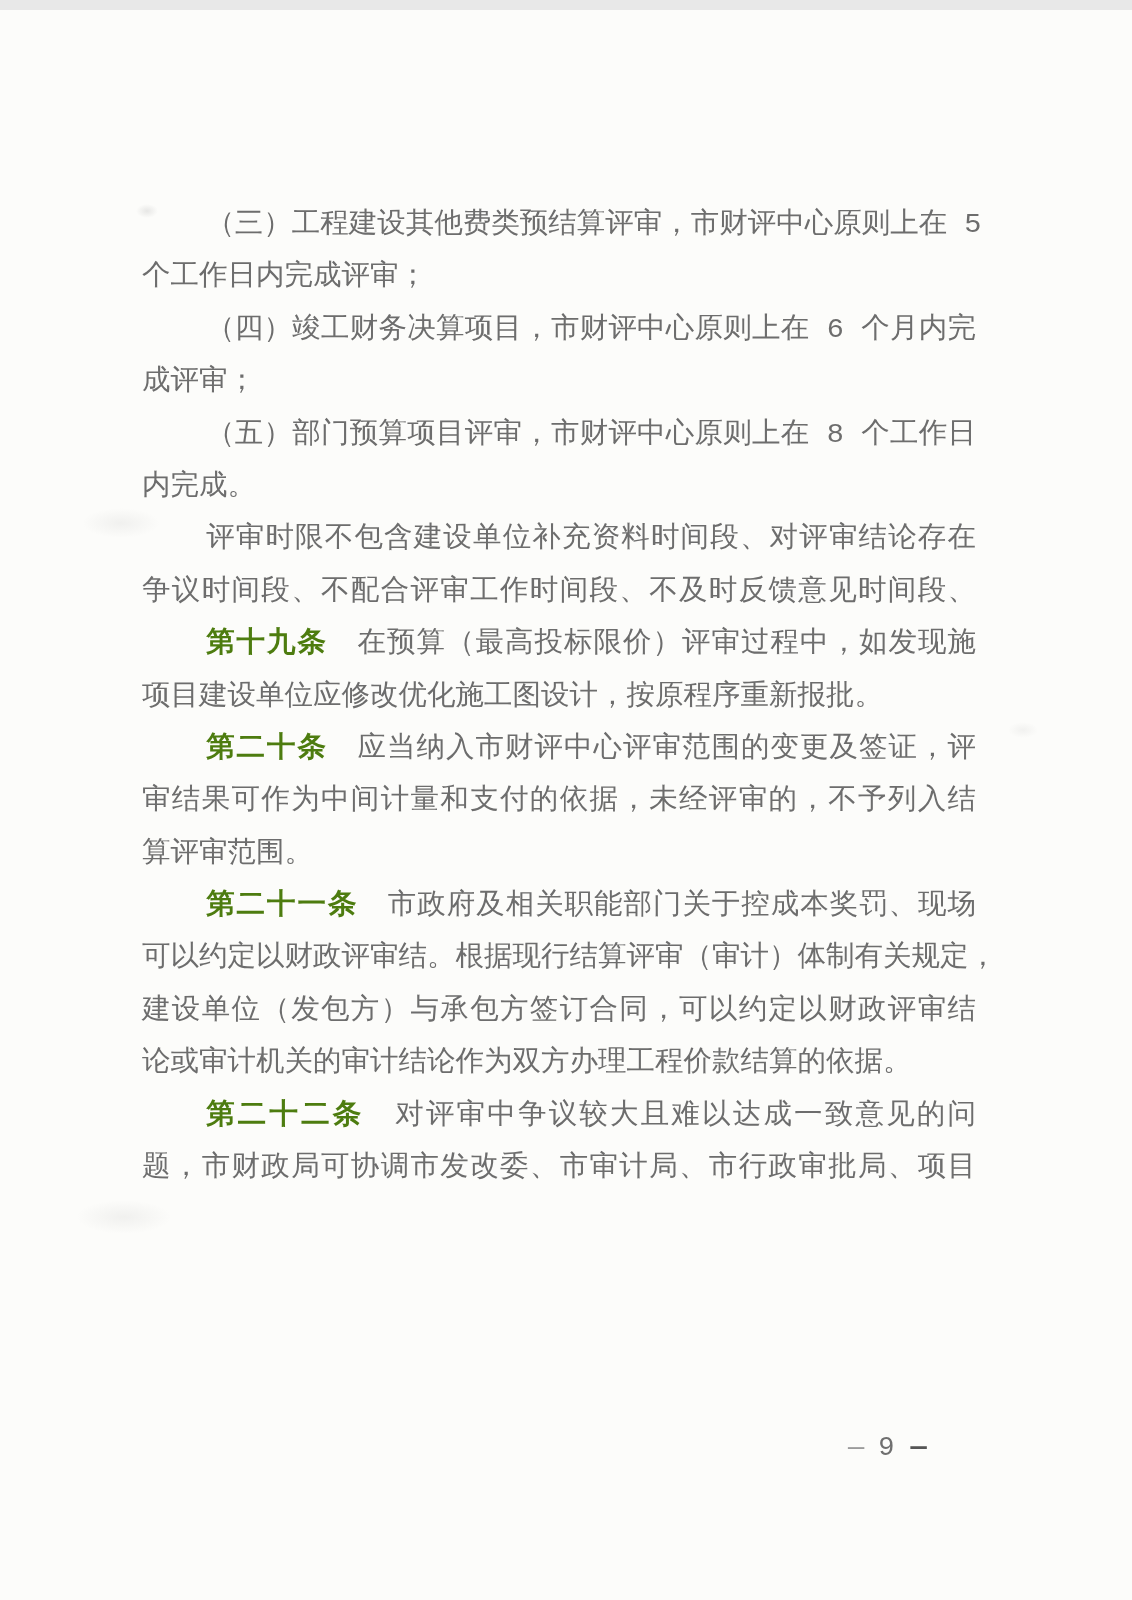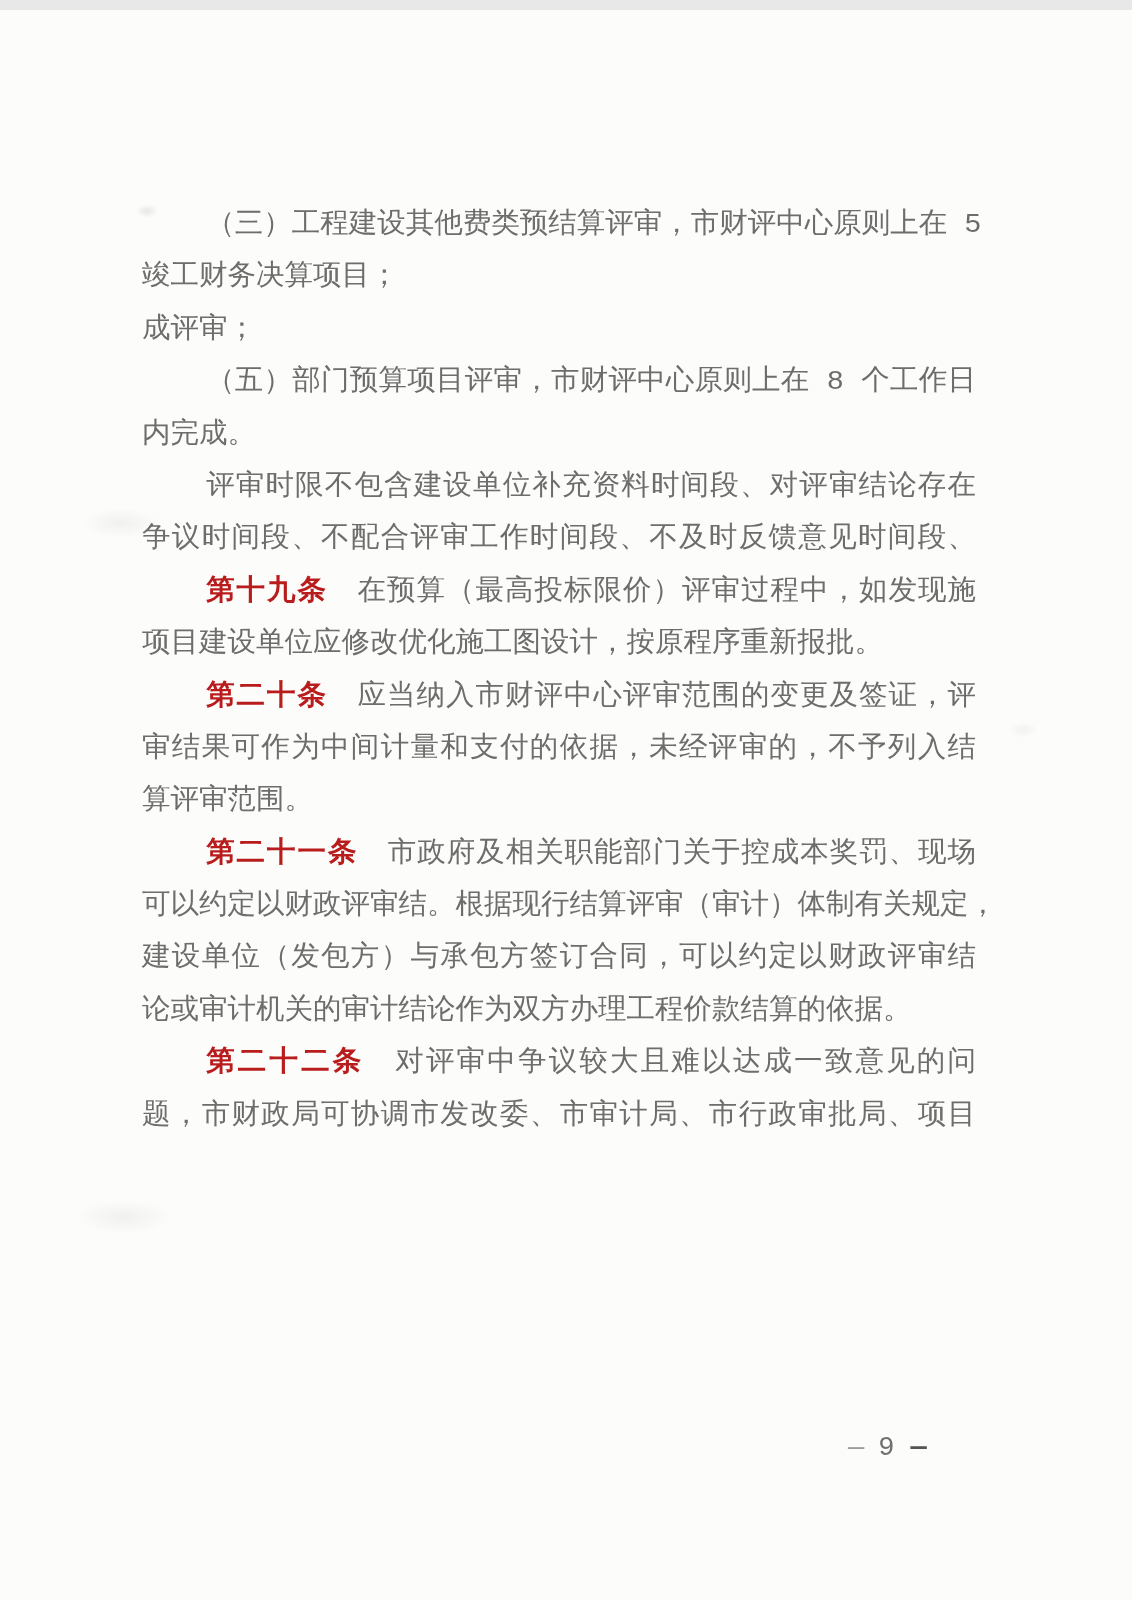--- a/index.html
+++ b/index.html
@@ -33,21 +33,21 @@
     text-justify: inter-character;
   }
   .line.last {
     text-align-last: left;
   }
   .line.indent {
     text-indent: 2.25em;
   }
   .line .bold {
     font-weight: bold;
-    color: #b91c1c;
+    color: #4d7c0f;
     letter-spacing: 1px;
   }
   .footer {
     position: absolute;
     left: 848px;
     top: 1418px;
     width: 160px;
     font-size: 27px;
     line-height: 40px;
     color: #787878;
@@ -81,21 +81,22 @@
 
 <div class="page">
 
   <div class="smudge s1"></div>
   <div class="smudge s2"></div>
   <div class="smudge s3"></div>
   <div class="smudge s4"></div>
 
   <main class="doc" id="doc-body">
       <div class="line indent"><span>（三）工程建设其他费类预结算评审，市财评中心原则上在 5</span></div>
-      <div class="line last"><span>竣工财务决算项目；</span></div>
+      <div class="line last"><span>个工作日内完成评审；</span></div>
+      <div class="line indent"><span>（四）竣工财务决算项目，市财评中心原则上在 6 个月内完</span></div>
       <div class="line last"><span>成评审；</span></div>
       <div class="line indent"><span>（五）部门预算项目评审，市财评中心原则上在 8 个工作日</span></div>
       <div class="line last"><span>内完成。</span></div>
       <div class="line indent"><span>评审时限不包含建设单位补充资料时间段、对评审结论存在</span></div>
       <div class="line"><span>争议时间段、不配合评审工作时间段、不及时反馈意见时间段、</span></div>
       <div class="line indent"><span class="bold">第十九条</span><span>　在预算（最高投标限价）评审过程中，如发现施</span></div>
       <div class="line last"><span>项目建设单位应修改优化施工图设计，按原程序重新报批。</span></div>
       <div class="line indent"><span class="bold">第二十条</span><span>　应当纳入市财评中心评审范围的变更及签证，评</span></div>
       <div class="line"><span>审结果可作为中间计量和支付的依据，未经评审的，不予列入结</span></div>
       <div class="line last"><span>算评审范围。</span></div>

